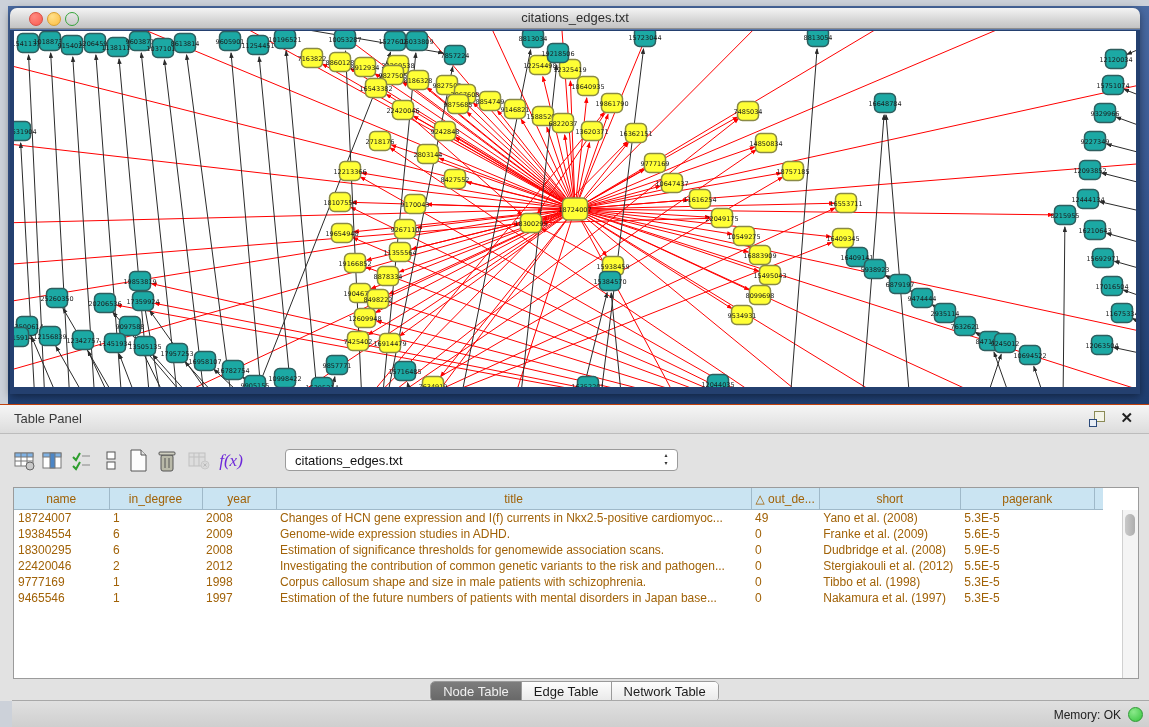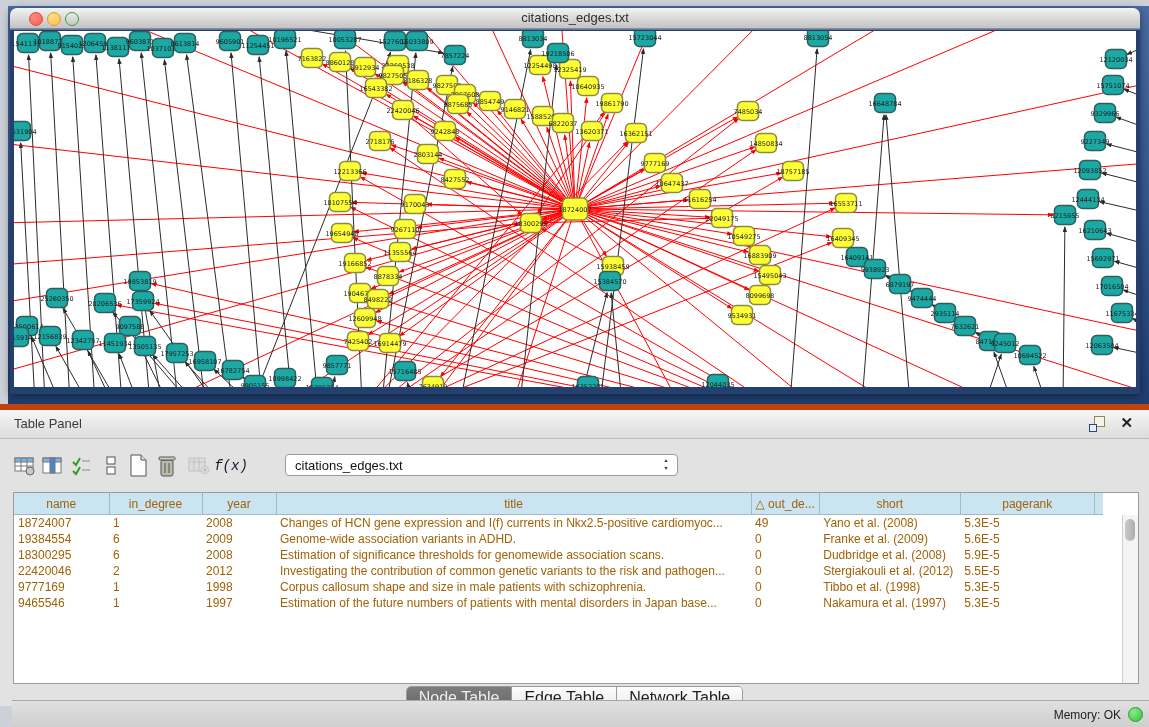--- a/index.html
+++ b/index.html
@@ -27,55 +27,55 @@
   #net-canvas{position:absolute;left:4px;top:1px;width:1122px;height:356px;background:#ffffff;}
   #net-svg{display:block;width:1122px;height:356px;}
   .e-r{stroke:#ff0000;stroke-width:1;}
   .e-k{stroke:#2b2b2b;stroke-width:1;}
   .n-t{fill:#1ca9a4;stroke:#2e5e5e;stroke-width:1.5;}
   .n-y{fill:#ffff35;stroke:#8a8a45;stroke-width:1.5;}
   .nl{font-family:"DejaVu Sans",sans-serif;font-size:6.5px;fill:#1a1a1a;text-anchor:middle;}
 
   
   #table-panel{position:absolute;left:0;top:404px;width:1149px;height:296px;
-               background:#e2e2e2;border-top:6px solid #c2410c;}
+               background:#e2e2e2;border-top:1px solid #c2410c;}
   #panel-header{height:28px;background:linear-gradient(180deg,#f6f6f6,#dcdcdc);
                 border-bottom:1px solid #bcbcbc;position:relative;}
   #panel-title{position:absolute;left:14px;top:6px;font-size:13px;color:#3a3a3a;}
   #float-icon{position:absolute;right:44px;top:6px;width:16px;height:16px;cursor:pointer;}
   #float-icon .sq1{position:absolute;right:0;top:0;width:9px;height:9px;border:1px solid #8a8a55;background:#f4f4e8;}
   #float-icon .sq2{position:absolute;left:0;bottom:0;width:6px;height:6px;border:1px solid #2b4a7a;background:#e8eef6;}
   #close-icon{position:absolute;right:16px;top:4px;font-size:15px;font-weight:bold;color:#222;cursor:pointer;}
 
   #toolbar{position:absolute;left:0;top:36px;width:100%;height:42px;}
   .tbtn{position:absolute;top:6px;width:26px;height:28px;display:flex;align-items:center;
         justify-content:center;border-radius:4px;}
   .tbtn svg{display:block;}
-  #fx-label{font-family:Liberation Mono, monospace;font-style:italic;font-size:14px;color:#0f172a;}
+  #fx-label{font-family:Liberation Serif, serif;font-style:italic;font-size:17px;color:#6d28d9;}
   #table-combo{position:absolute;left:285px;top:8px;width:393px;height:22px;background:#ffffff;
                border:1px solid #9b9b9b;border-radius:4px;font-size:13px;color:#111;
                line-height:21px;padding-left:9px;box-sizing:border-box;}
   #combo-stepper{position:absolute;right:4px;top:1px;width:14px;height:18px;
                  font-size:6px;line-height:8px;text-align:center;color:#333;}
 
   #table-wrap{position:absolute;left:13px;top:82px;width:1124px;height:190px;
               background:#ffffff;border:1px solid #9b9b9b;overflow:hidden;}
   table{border-collapse:collapse;table-layout:fixed;font-size:12px;color:#a16207;}
   th{height:21px;background:#cae4f2;border-right:1px solid #9fb9c9;border-bottom:1px solid #9fb9c9;
      font-weight:normal;text-align:center;overflow:hidden;white-space:nowrap;padding:0 4px;}
   td{height:16px;padding:0 4px;overflow:hidden;white-space:nowrap;text-overflow:clip;}
   #vscroll{position:absolute;right:0;top:22px;bottom:0;width:15px;background:#f4f4f4;
            border-left:1px solid #d0d0d0;}
   #vscroll .thumb{position:absolute;left:2px;top:4px;width:10px;height:22px;border-radius:5px;
                   background:linear-gradient(90deg,#c9c9c9,#aeaeae);}
 
   #bottom-tabs{position:absolute;left:0;right:0;top:276px;text-align:center;}
   .seg{display:inline-flex;border:1px solid #9a9a9a;border-radius:5px;overflow:hidden;
        box-shadow:0 1px 1px rgba(255,255,255,.7);}
-  .seg span{padding:2px 12px;font-size:16px;background:linear-gradient(180deg,#fdfdfd,#e9e9e9);
+  .seg span{padding:2px 12px;font-size:13px;background:linear-gradient(180deg,#fdfdfd,#e9e9e9);
             color:#1c1c1c;border-right:1px solid #9a9a9a;cursor:pointer;}
   .seg span:last-child{border-right:none;}
   .seg span.active{background:linear-gradient(180deg,#7d7d7d,#676767);color:#efefef;}
 
   
   #status-bar{position:absolute;left:12px;top:700px;width:1149px;height:27px;
               background:linear-gradient(180deg,#e0e0e0,#cecece);border-top:1px solid #a8a8a8;}
   #memory-label{position:absolute;right:40px;top:7px;font-size:12px;color:#222;}
   #memory-dot{position:absolute;right:18px;top:6px;width:13px;height:13px;border-radius:50%;
               background:radial-gradient(circle at 35% 30%,#8be98b,#35c43c);border:1px solid #2f9a35;}
@@ -868,21 +868,21 @@
             <td>Changes of HCN gene expression and I(f) currents in Nkx2.5-positive cardiomyoc...</td>
             <td>49</td>
             <td>Yano et al. (2008)</td>
             <td>5.3E-5</td>
             <td></td>
           </tr>
           <tr>
             <td>19384554</td>
             <td>6</td>
             <td>2009</td>
-            <td>Genome-wide association variants in ADHD.</td>
+            <td>Genome-wide expression studies in ADHD.</td>
             <td>0</td>
             <td>Franke et al. (2009)</td>
             <td>5.6E-5</td>
             <td></td>
           </tr>
           <tr>
             <td>18300295</td>
             <td>6</td>
             <td>2008</td>
             <td>Estimation of significance thresholds for genomewide association scans.</td>

